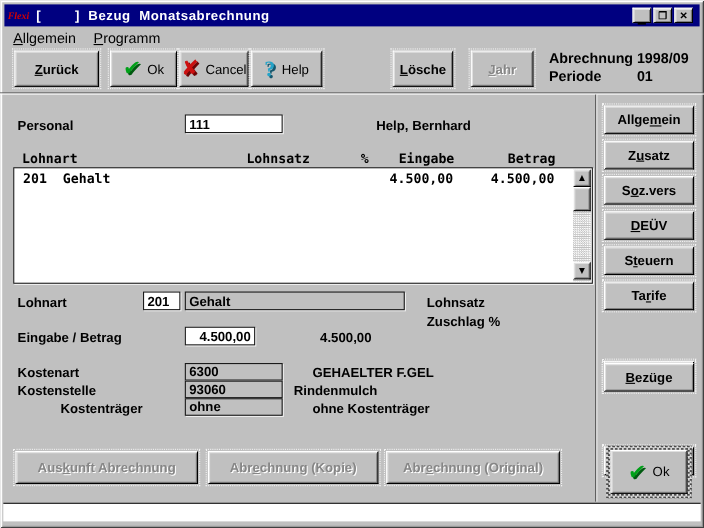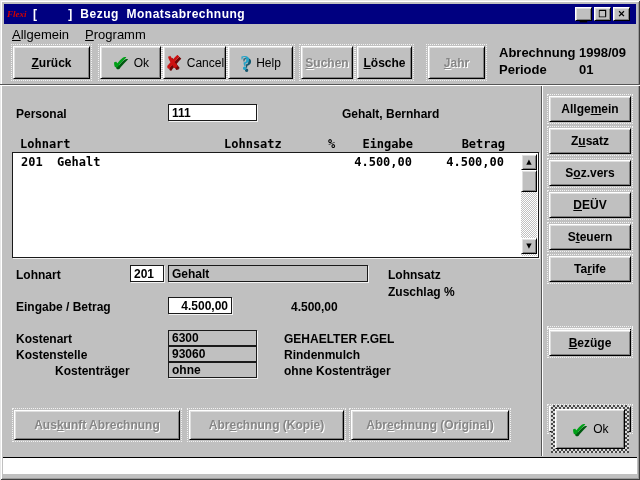--- a/index.html
+++ b/index.html
@@ -102,41 +102,38 @@
     <span>Ok</span>
   </button>
   <button class="btn3d norm" style="left:163px;top:46px;width:63px;height:33px;">
     <span class="icon-cross">✘</span>
     <span>Cancel</span>
   </button>
   <button class="btn3d norm" style="left:228px;top:46px;width:65px;height:33px;">
     <span class="icon-help">?</span>
     <span>Help</span>
   </button>
-  <button class="btn3d disabled" style="left:301px;top:46px;width:52px;height:33px;">
-      <span><u>S</u>uchen</span>
-    </button>
   <button class="btn3d" style="left:357px;top:46px;width:55px;height:33px;">
       <span><u>L</u>ösche</span>
     </button>
   <button class="btn3d disabled" style="left:428px;top:46px;width:57px;height:33px;">
       <span><u>J</u>ahr</span>
     </button>
 
   <span class="infolbl" style="left:499px;top:45px;">Abrechnung</span>
   <span class="infolbl" style="left:579px;top:45px;">1998/09</span>
   <span class="infolbl" style="left:499px;top:62px;">Periode</span>
   <span class="infolbl" style="left:579px;top:62px;">01</span>
 
   <div class="hgroove"></div>
   <div class="vgroove"></div>
 
   <span class="lbl" style="left:16px;top:107px;">Personal</span>
   <input class="field" style="left: 168px; top: 104px; width: 89px; height: 17px;" value="111">
-  <span class="lbl" style="left:342px;top:107px;">Gehalt, Bernhard</span>
+  <span class="lbl" style="left:342px;top:107px;">Help, Bernhard</span>
 
   <span class="hdrmono" style="left:20px;top:137px;">Lohnart</span>
   <span class="hdrmono" style="left:224px;top:137px;">Lohnsatz</span>
   <span class="hdrmono" style="left:328px;top:137px;">%</span>
   <span class="hdrmono" style="right:227px;top:137px;">Eingabe</span>
   <span class="hdrmono" style="right:135px;top:137px;">Betrag</span>
 
   <div class="listbox">
     <div class="listrow">
       <span class="cellmono" style="left:8px;top:0;">201  Gehalt</span>
@@ -159,21 +156,21 @@
   <span class="lbl" style="left:16px;top:300px;">Eingabe / Betrag</span>
   <input class="field rt" style="left: 168px; top: 297px; width: 64px; height: 17px;" value="4.500,00">
   <span class="lbl" style="left:291px;top:300px;">4.500,00</span>
 
   <span class="lbl" style="left:16px;top:332px;">Kostenart</span>
   <input class="field gray" style="left: 168px; top: 330px; width: 89px; height: 16px;" value="6300">
   <span class="lbl" style="left:284px;top:332px;">GEHAELTER F.GEL</span>
 
   <span class="lbl" style="left:16px;top:348px;">Kostenstelle</span>
   <input class="field gray" style="left: 168px; top: 346px; width: 89px; height: 16px;" value="93060">
-  <span class="lbl" style="left:284px;top:348px;">Rindenmulch</span>
+  <span class="lbl" style="left:267px;top:348px;">Rindenmulch</span>
 
   <span class="lbl" style="left:16px;top:364px;padding-left:39px;">Kostenträger</span>
   <input class="field gray" style="left: 168px; top: 362px; width: 89px; height: 16px;" value="ohne">
   <span class="lbl" style="left:284px;top:364px;">ohne Kostenträger</span>
 
   <button class="btn3d disabled" style="left:189px;top:410px;width:155px;height:30px;">
       <span>Abr<u>e</u>chnung (Kopie)</span>
     </button>
   <button class="btn3d disabled" style="left:14px;top:410px;width:166px;height:30px;">
       <span>Aus<u>k</u>unft Abrechnung</span>

